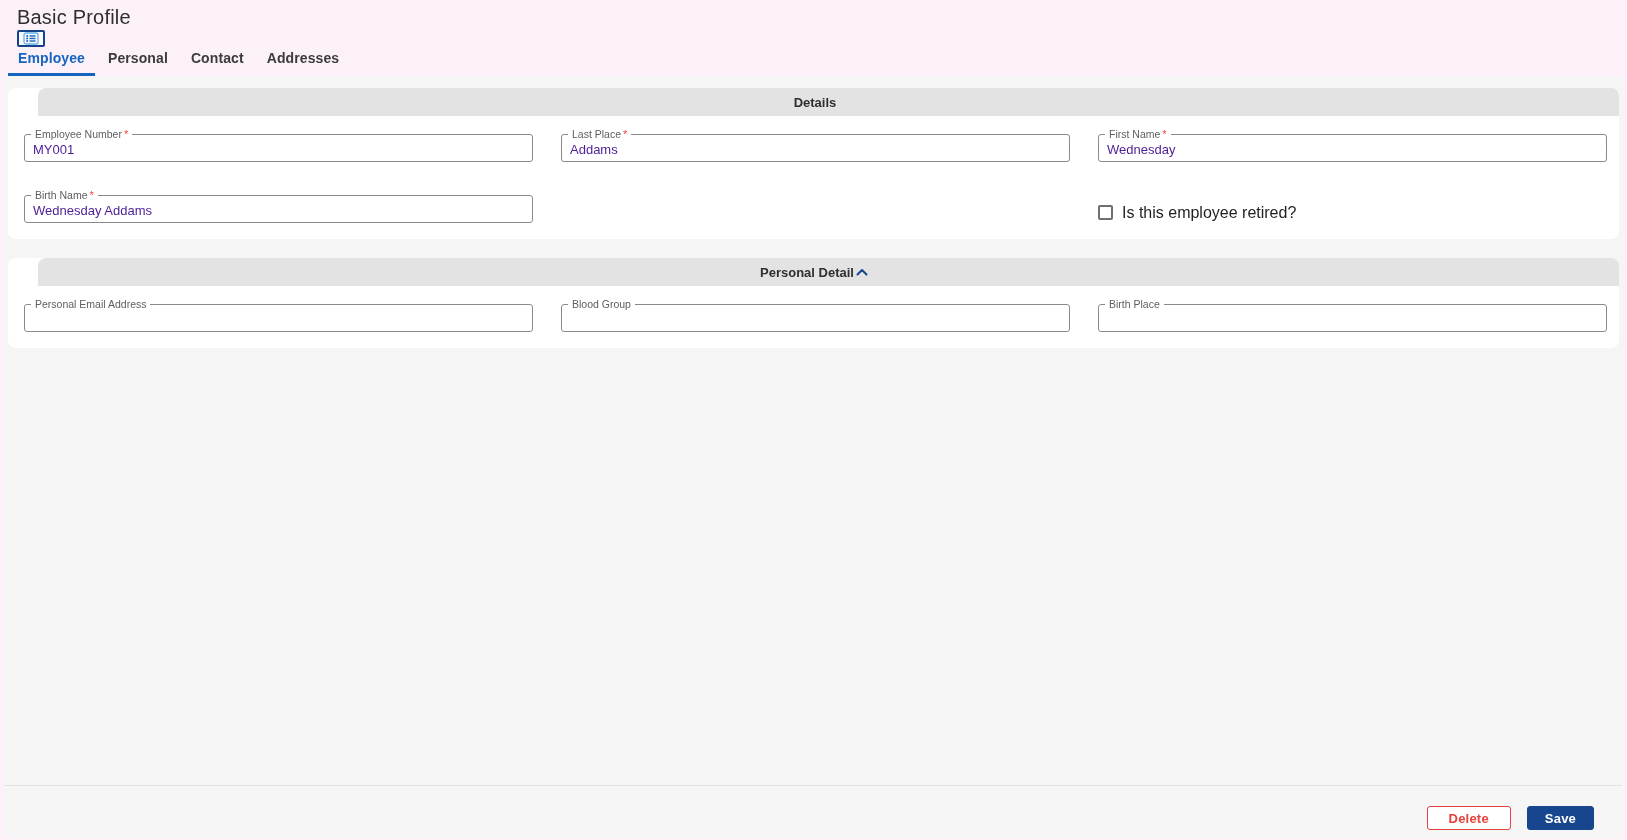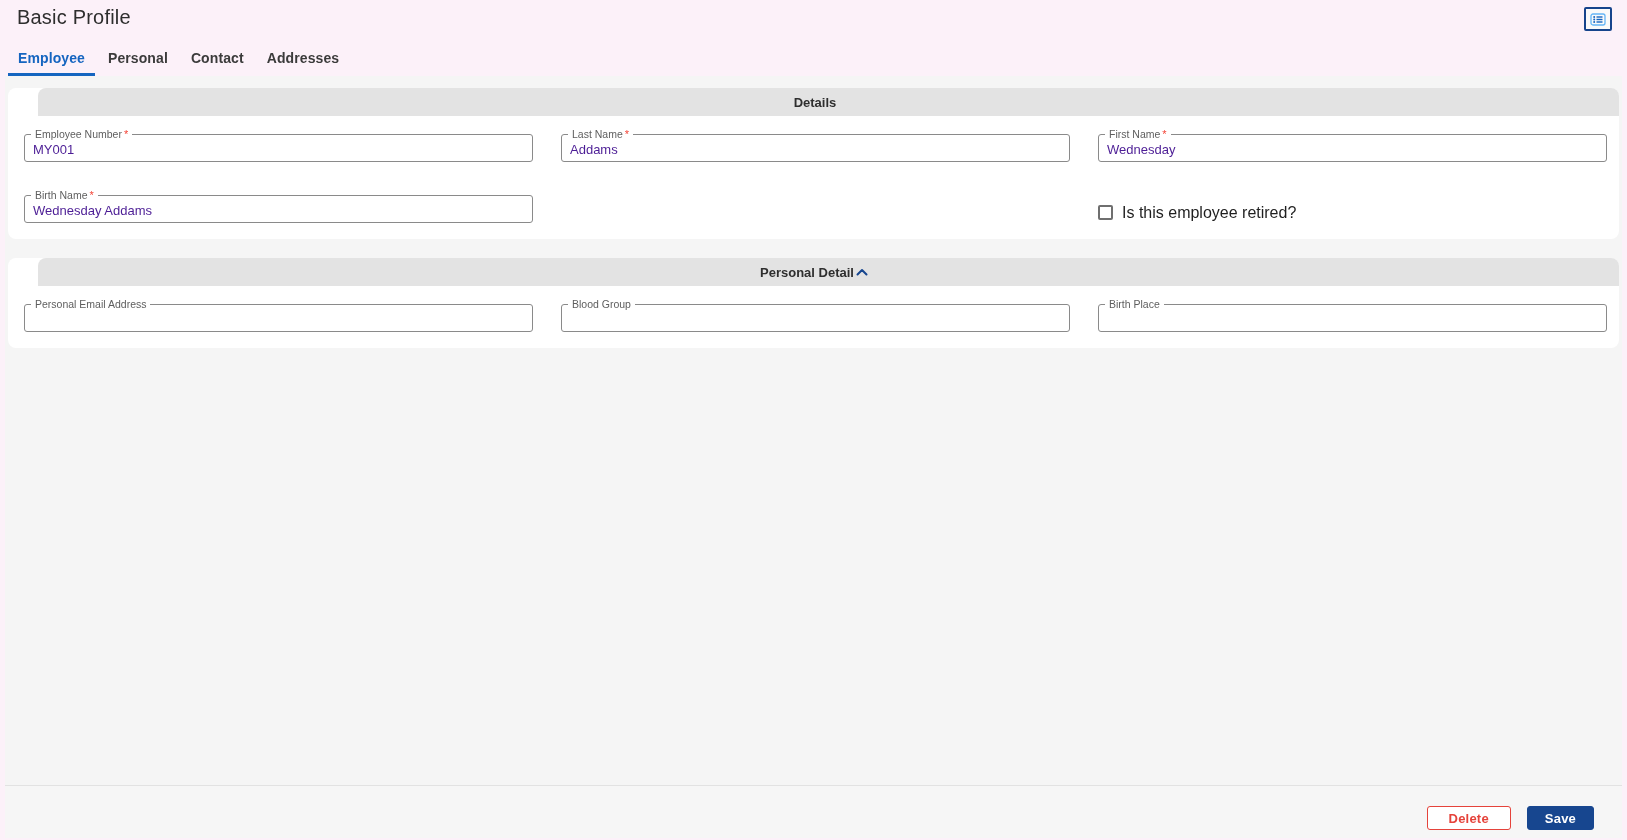--- a/index.html
+++ b/index.html
@@ -11,20 +11,21 @@
     overflow: hidden;
   }
 
   
   .page-header {
     height: 40px;
     padding: 6px 15px 0 17px;
     display: flex;
     justify-content: space-between;
     align-items: flex-start;
+    flex-direction: column;
   }
   .page-title {
     font-size: 20px;
     font-weight: 400;
     color: #2e2e2e;
     margin: 0;
     letter-spacing: 0.2px;
   }
   .layout-toggle {
     width: 28px; height: 24px;
@@ -229,21 +230,21 @@
         <span class="section-title">Details</span>
       </div>
       <div class="card-body">
 
         <fieldset class="field">
           <legend><span>Employee Number</span><span class="req">*</span></legend>
           <input type="text" value="MY001" style="">
         </fieldset>
 
         <fieldset class="field">
-          <legend><span>Last Name</span><span class="req">*</span></legend>
+          <legend><span>Last Place</span><span class="req">*</span></legend>
           <input type="text" value="Addams" style="">
         </fieldset>
 
         <fieldset class="field">
           <legend><span>First Name</span><span class="req">*</span></legend>
           <input type="text" value="Wednesday" style="">
         </fieldset>
 
         <fieldset class="field">
           <legend><span>Birth Name</span><span class="req">*</span></legend>

